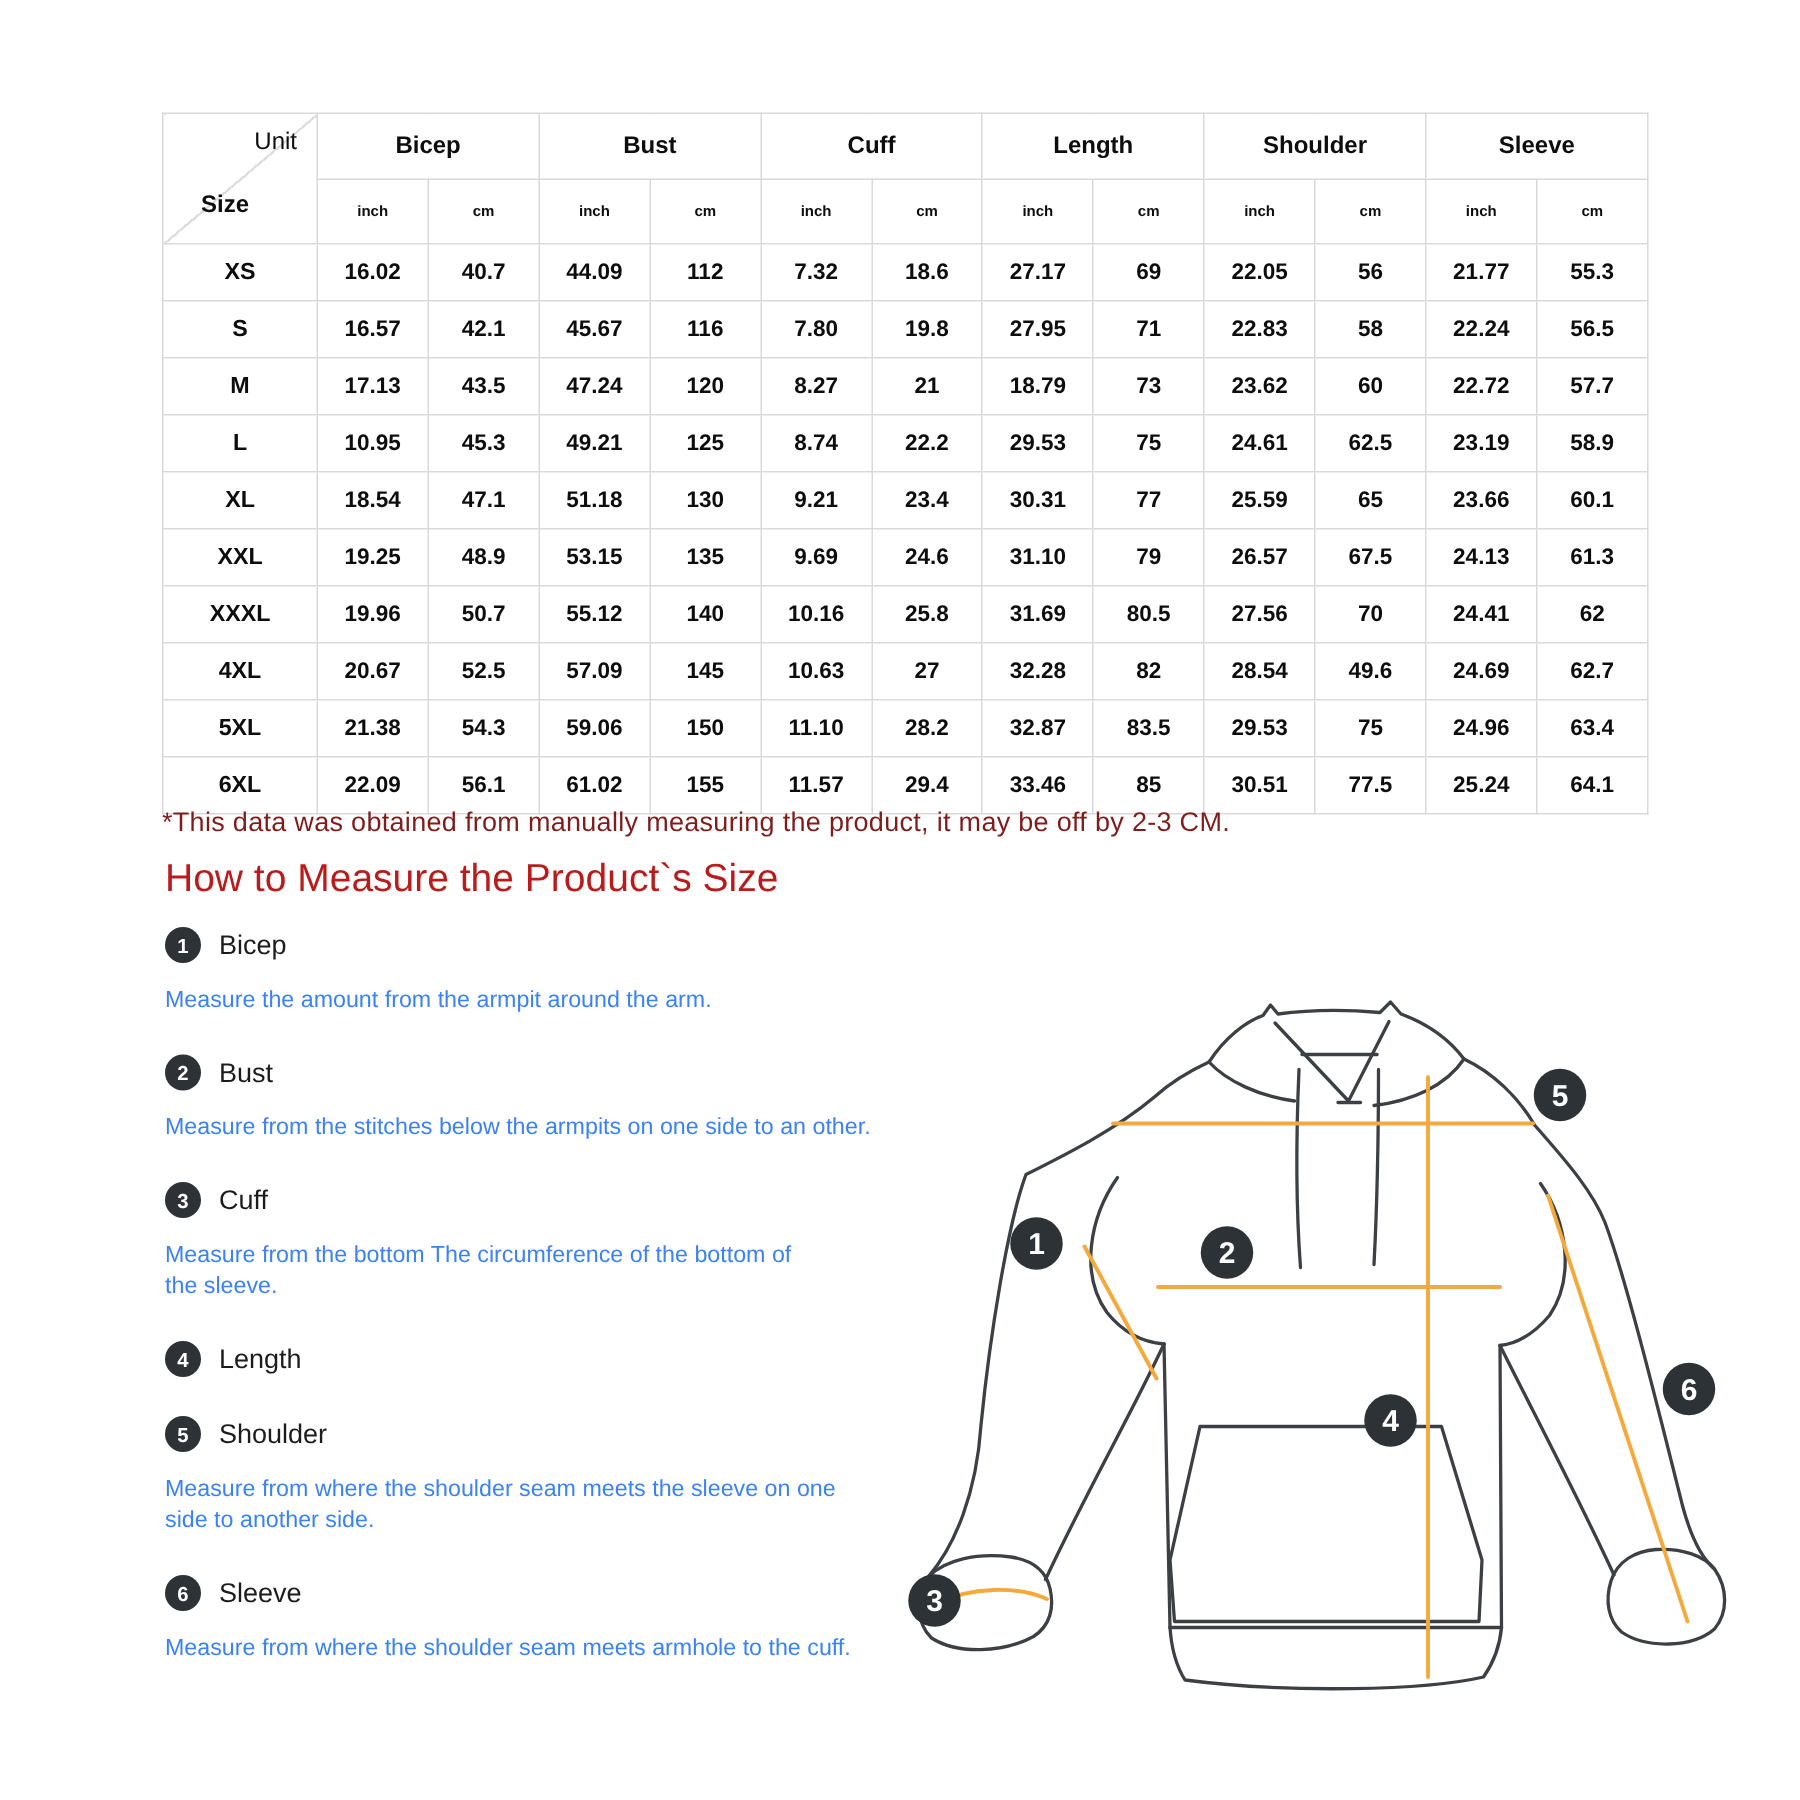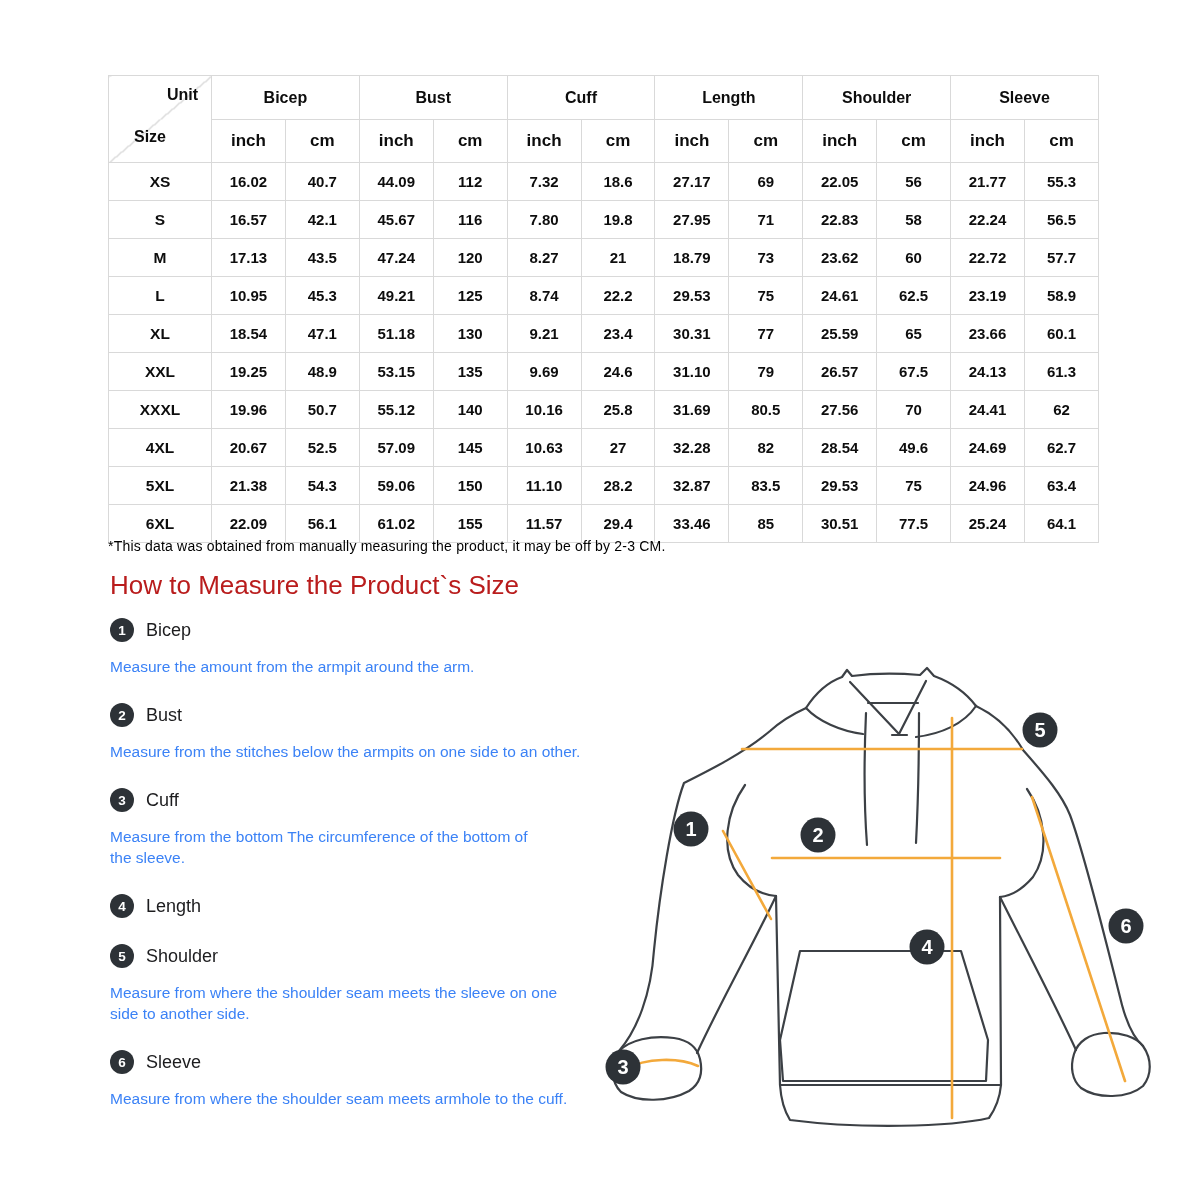--- a/index.html
+++ b/index.html
@@ -5,29 +5,29 @@
   html,body{margin:0;padding:0;background:#fff;}
   .page{position:relative;width:1200px;height:1200px;background:#ffffff;overflow:hidden;
         font-family:"Liberation Sans","DejaVu Sans",sans-serif;color:#111;}
 
   
   .size-table{position:absolute;left:108px;top:75px;width:991px;border-collapse:collapse;
               table-layout:fixed;background:#fff;}
   .size-table th,.size-table td{border:1px solid #d9d9d9;text-align:center;vertical-align:middle;
               padding:0;color:#0d0d0d;}
   .size-table th.group{height:43px;font-size:16px;font-weight:bold;}
-  .size-table th.unit{height:42px;font-size:17px;font-weight:bold;}
+  .size-table th.unit{height:42px;font-size:10px;font-weight:bold;}
   .size-table td{height:37px;font-size:15px;font-weight:bold;}
   .size-table td.size{font-size:15.5px;}
   .size-table th.corner{position:relative;
       background:linear-gradient(to bottom right,transparent calc(50% - 0.7px),#d9d9d9 calc(50% - 0.7px),#d9d9d9 calc(50% + 0.7px),transparent calc(50% + 0.7px));}
-  .corner-top{position:absolute;top:10px;right:13px;font-size:16px;font-weight:bold;}
+  .corner-top{position:absolute;top:10px;right:13px;font-size:16px;font-weight:normal;}
   .corner-bottom{position:absolute;bottom:16px;left:25px;font-size:16px;font-weight:bold;}
 
-  .footnote{position:absolute;left:108px;top:538px;font-size:14px;color:#000000;letter-spacing:.2px;}
+  .footnote{position:absolute;left:108px;top:538px;font-size:18px;color:#7f1d1d;letter-spacing:.2px;}
 
   
   .howto{position:absolute;left:110px;top:568px;width:548px;}
   .howto-title{font-size:26px;line-height:34px;font-weight:400;color:#b91c1c;margin:0 0 16px 0;}
   .howto-item{margin:0 0 26px 0;}
   .item-head{display:flex;align-items:center;gap:12px;height:24px;}
   .badge{width:24px;height:24px;border-radius:50%;background:#2d3237;color:#fff;
          font-size:13.5px;font-weight:bold;display:flex;align-items:center;justify-content:center;flex:0 0 24px;}
   .item-label{font-size:18px;color:#1c1c1e;}
   .item-desc{margin:14px 0 0 0;font-size:15.5px;line-height:21px;color:#3b82f6;white-space:pre-line;}

